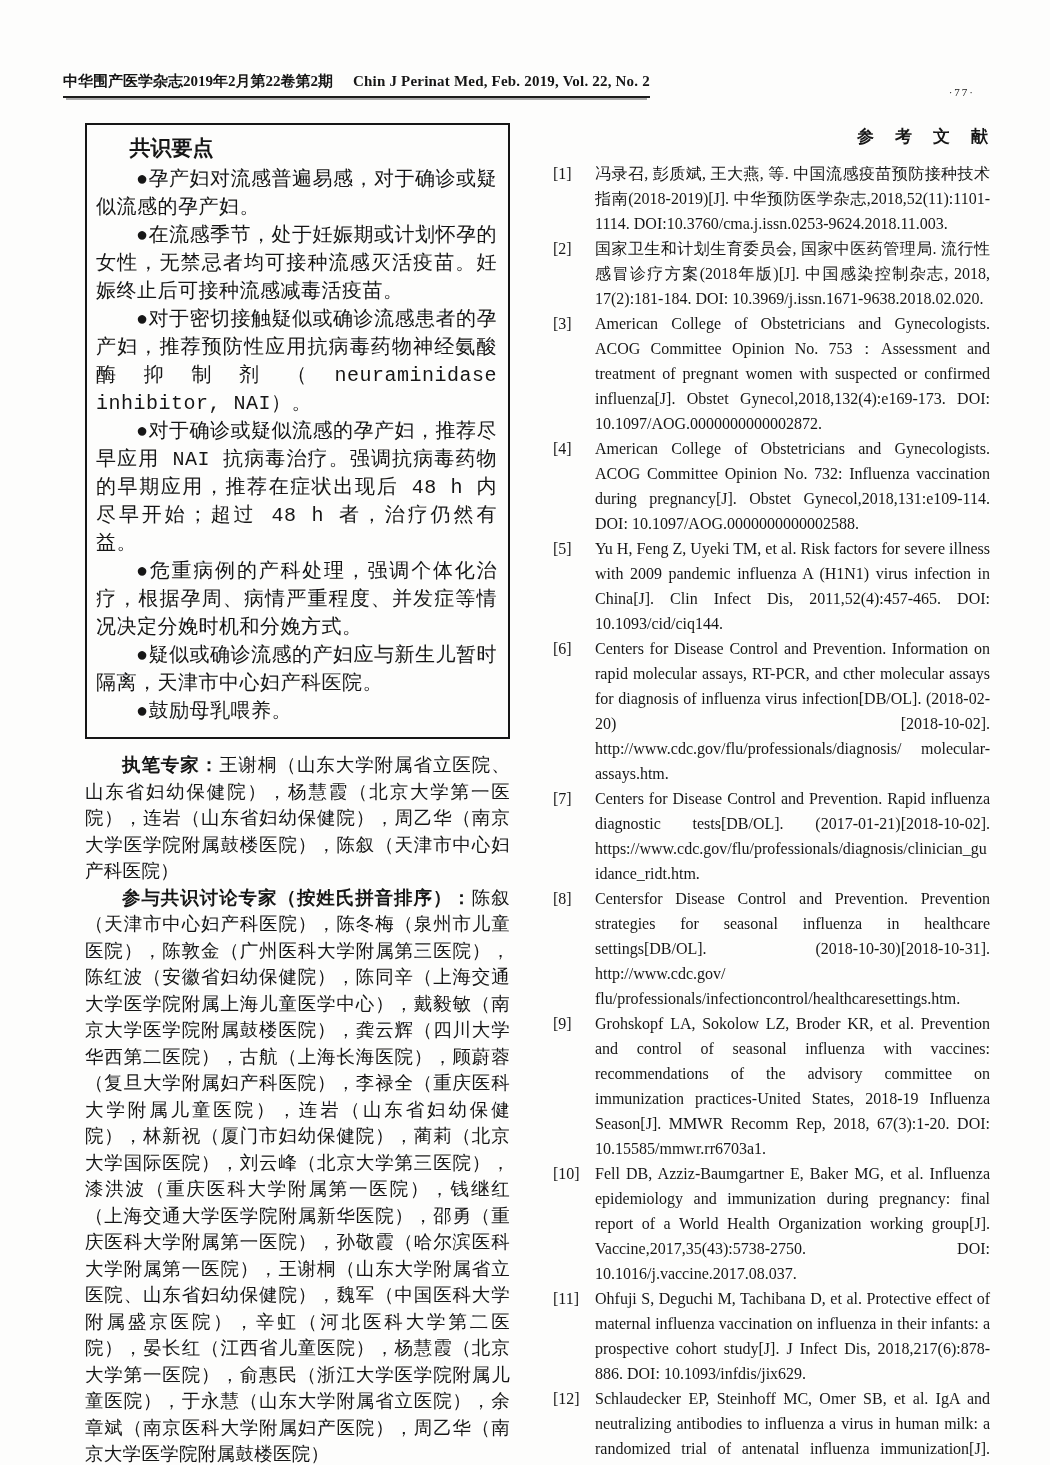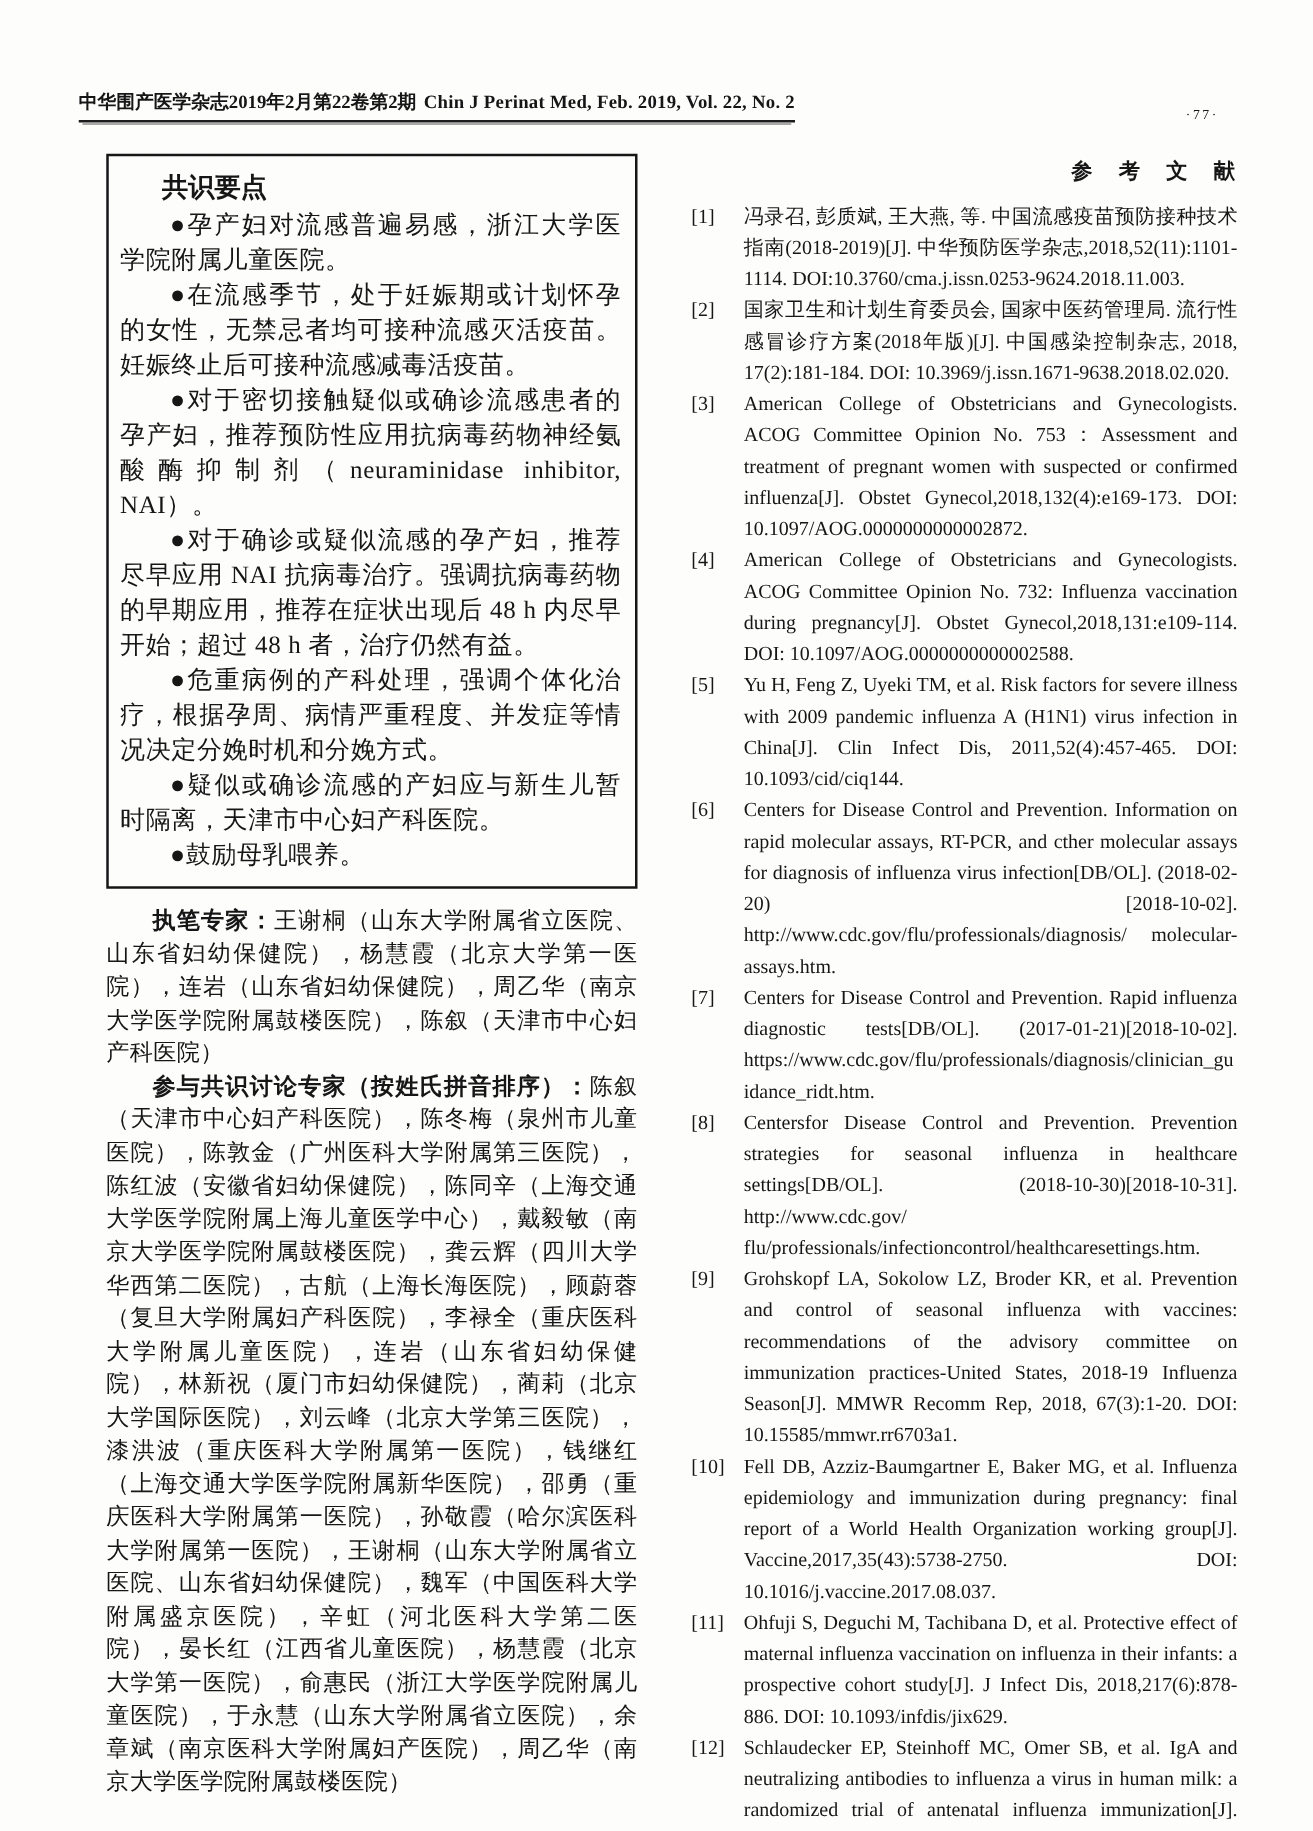--- a/index.html
+++ b/index.html
@@ -19,33 +19,34 @@
     display: flex; justify-content: space-between; align-items: flex-end;
     font-size: 15px;
   }
   .runhead-left {
     font-weight: bold;
     padding-bottom: 5px;
     border-bottom: 2.5px solid #1c1c1c;
     box-shadow: 0 5px 0 -3px #a9a9a9;
     white-space: nowrap;
   }
-  .runhead-left .en { margin-left: 6px; letter-spacing: .2px; }
+  .runhead-left .en { margin-left: 20px; letter-spacing: .2px; }
   .runhead-page { font-size: 11px; padding-right: 15px; letter-spacing: 2px; }
 
   
   .col-left  { position: absolute; left: 85px;  top: 123px; width: 425px; }
   .col-right { position: absolute; left: 553px; top: 123px; width: 437px; }
 
   
   .consensus-box {
     border: 2.5px solid #161616;
     padding: 9px 11px 11px 9px;
     font-size: 20px; line-height: 28px;
     text-align: justify;
+    font-family: Liberation Mono, monospace;
   }
   .consensus-title {
     font-weight: bold; font-size: 21px; line-height: 32px;
     text-indent: 1.6em;
   }
   .consensus-point { text-indent: 2em; letter-spacing: .5px; }
 
   
   .experts {
     margin-top: 13px;
@@ -78,21 +79,21 @@
     </div>
     <div class="runhead-page">·77·</div>
   </div>
 
   <div class="col-left">
 
     <div class="consensus-box">
       <div class="consensus-title">共识要点</div>
       <div>
 
-          <p class="consensus-point">●孕产妇对流感普遍易感，浙江大学医学院附属儿童医院。</p>
+          <p class="consensus-point">●孕产妇对流感普遍易感，对于确诊或疑似流感的孕产妇。</p>
 
           <p class="consensus-point">●在流感季节，处于妊娠期或计划怀孕的女性，无禁忌者均可接种流感灭活疫苗。妊娠终止后可接种流感减毒活疫苗。</p>
 
           <p class="consensus-point">●对于密切接触疑似或确诊流感患者的孕产妇，推荐预防性应用抗病毒药物神经氨酸酶抑制剂（neuraminidase inhibitor, NAI）。</p>
 
           <p class="consensus-point">●对于确诊或疑似流感的孕产妇，推荐尽早应用 NAI 抗病毒治疗。强调抗病毒药物的早期应用，推荐在症状出现后 48 h 内尽早开始；超过 48 h 者，治疗仍然有益。</p>
 
 
           <p class="consensus-point">●危重病例的产科处理，强调个体化治疗，根据孕周、病情严重程度、并发症等情况决定分娩时机和分娩方式。</p>
 

